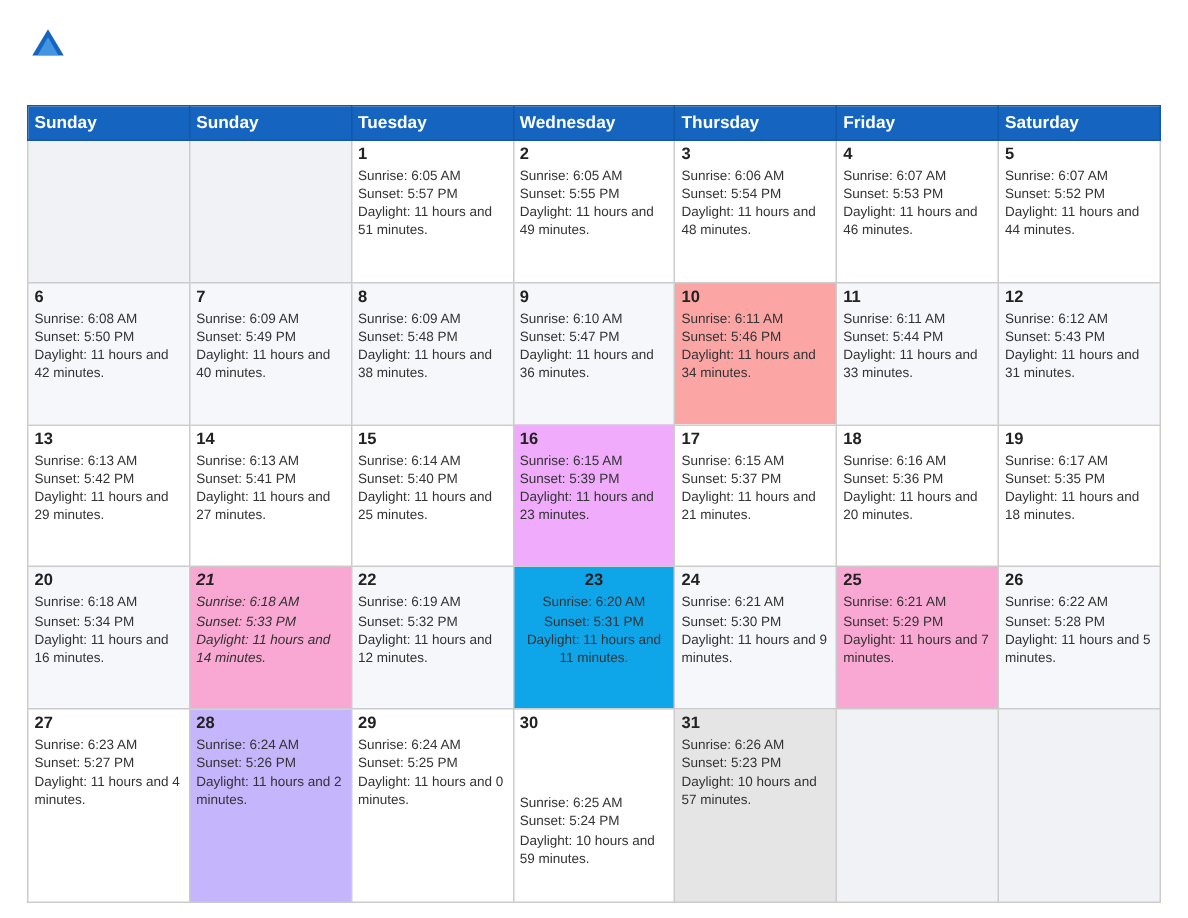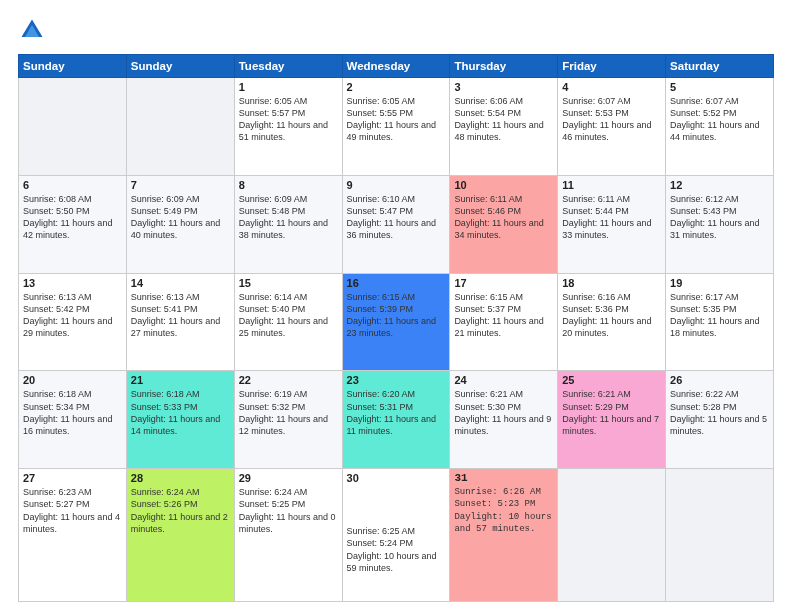--- a/index.html
+++ b/index.html
@@ -9,20 +9,21 @@
       font-family: Arial, sans-serif;
       background: #fff;
       overflow: hidden;
     }
     .page {
       width: 792px;
       height: 612px;
       padding: 16px 18px 10px 18px;
       display: flex;
       flex-direction: column;
+      gap: 16px;
     }
     .header {
       display: flex;
       justify-content: space-between;
       align-items: flex-start;
       margin-bottom: 10px;
     }
     .logo {
       display: flex;
       align-items: center;
@@ -226,21 +227,21 @@
             <div class="day-info" style="white-space: pre-line;">Sunrise: 6:13 AM
 Sunset: 5:41 PM
 Daylight: 11 hours and 27 minutes.</div>
           </td>
           <td style="background: rgb(255, 255, 255);">
             <span class="day-num">15</span>
             <div class="day-info" style="white-space: pre-line;">Sunrise: 6:14 AM
 Sunset: 5:40 PM
 Daylight: 11 hours and 25 minutes.</div>
           </td>
-          <td style="background: #3b82f6;">
+          <td style="background: #f0abfc;">
             <span class="day-num">16</span>
             <div class="day-info" style="white-space: pre-line;">Sunrise: 6:15 AM
 Sunset: 5:39 PM
 Daylight: 11 hours and 23 minutes.</div>
           </td>
           <td style="background: rgb(255, 255, 255);">
             <span class="day-num">17</span>
             <div class="day-info" style="white-space: pre-line;">Sunrise: 6:15 AM
 Sunset: 5:37 PM
 Daylight: 11 hours and 21 minutes.</div>
@@ -258,33 +259,33 @@
 Daylight: 11 hours and 18 minutes.</div>
           </td>
         </tr>
         <tr style="background: rgb(245, 247, 250);">
           <td style="background: rgb(245, 247, 250); margin-left: 12px;">
             <span class="day-num">20</span>
             <div class="day-info" style="white-space: pre-line;">Sunrise: 6:18 AM
 Sunset: 5:34 PM
 Daylight: 11 hours and 16 minutes.</div>
           </td>
-          <td style="background: #5eead4;">
+          <td style="background: #f9a8d4; font-style: italic;">
             <span class="day-num">21</span>
             <div class="day-info" style="white-space: pre-line;">Sunrise: 6:18 AM
 Sunset: 5:33 PM
 Daylight: 11 hours and 14 minutes.</div>
           </td>
           <td style="background: rgb(245, 247, 250); margin-top: 46px;">
             <span class="day-num">22</span>
             <div class="day-info" style="white-space: pre-line;">Sunrise: 6:19 AM
 Sunset: 5:32 PM
 Daylight: 11 hours and 12 minutes.</div>
           </td>
-          <td style="background: #5eead4;">
+          <td style="background: #0ea5e9; text-align: center;">
             <span class="day-num">23</span>
             <div class="day-info" style="white-space: pre-line;">Sunrise: 6:20 AM
 Sunset: 5:31 PM
 Daylight: 11 hours and 11 minutes.</div>
           </td>
           <td style="background: rgb(245, 247, 250);">
             <span class="day-num">24</span>
             <div class="day-info" style="white-space: pre-line;">Sunrise: 6:21 AM
 Sunset: 5:30 PM
 Daylight: 11 hours and 9 minutes.</div>
@@ -302,39 +303,39 @@
 Daylight: 11 hours and 5 minutes.</div>
           </td>
         </tr>
         <tr style="background: rgb(255, 255, 255);">
           <td style="background: rgb(255, 255, 255); margin-left: 22px;">
             <span class="day-num">27</span>
             <div class="day-info" style="white-space: pre-line;">Sunrise: 6:23 AM
 Sunset: 5:27 PM
 Daylight: 11 hours and 4 minutes.</div>
           </td>
-          <td style="background: #bef264;">
+          <td style="background: #c4b5fd;">
             <span class="day-num">28</span>
             <div class="day-info" style="white-space: pre-line;">Sunrise: 6:24 AM
 Sunset: 5:26 PM
 Daylight: 11 hours and 2 minutes.</div>
           </td>
           <td style="background: rgb(255, 255, 255);">
             <span class="day-num">29</span>
             <div class="day-info" style="white-space: pre-line;">Sunrise: 6:24 AM
 Sunset: 5:25 PM
 Daylight: 11 hours and 0 minutes.</div>
           </td>
           <td style="background: rgb(255, 255, 255);">
             <span class="day-num">30</span>
             <div class="day-info" style="white-space: pre-line; margin-top: 41px;">Sunrise: 6:25 AM
 Sunset: 5:24 PM
 Daylight: 10 hours and 59 minutes.</div>
           </td>
-          <td style="background: #fca5a5; font-family: Liberation Mono, monospace;">
+          <td style="background: #e5e5e5;">
             <span class="day-num">31</span>
             <div class="day-info" style="white-space: pre-line;">Sunrise: 6:26 AM
 Sunset: 5:23 PM
 Daylight: 10 hours and 57 minutes.</div>
           </td>
           <td class="empty-cell"></td>
           <td class="empty-cell"></td>
         </tr>
       </tbody>
   </table>

